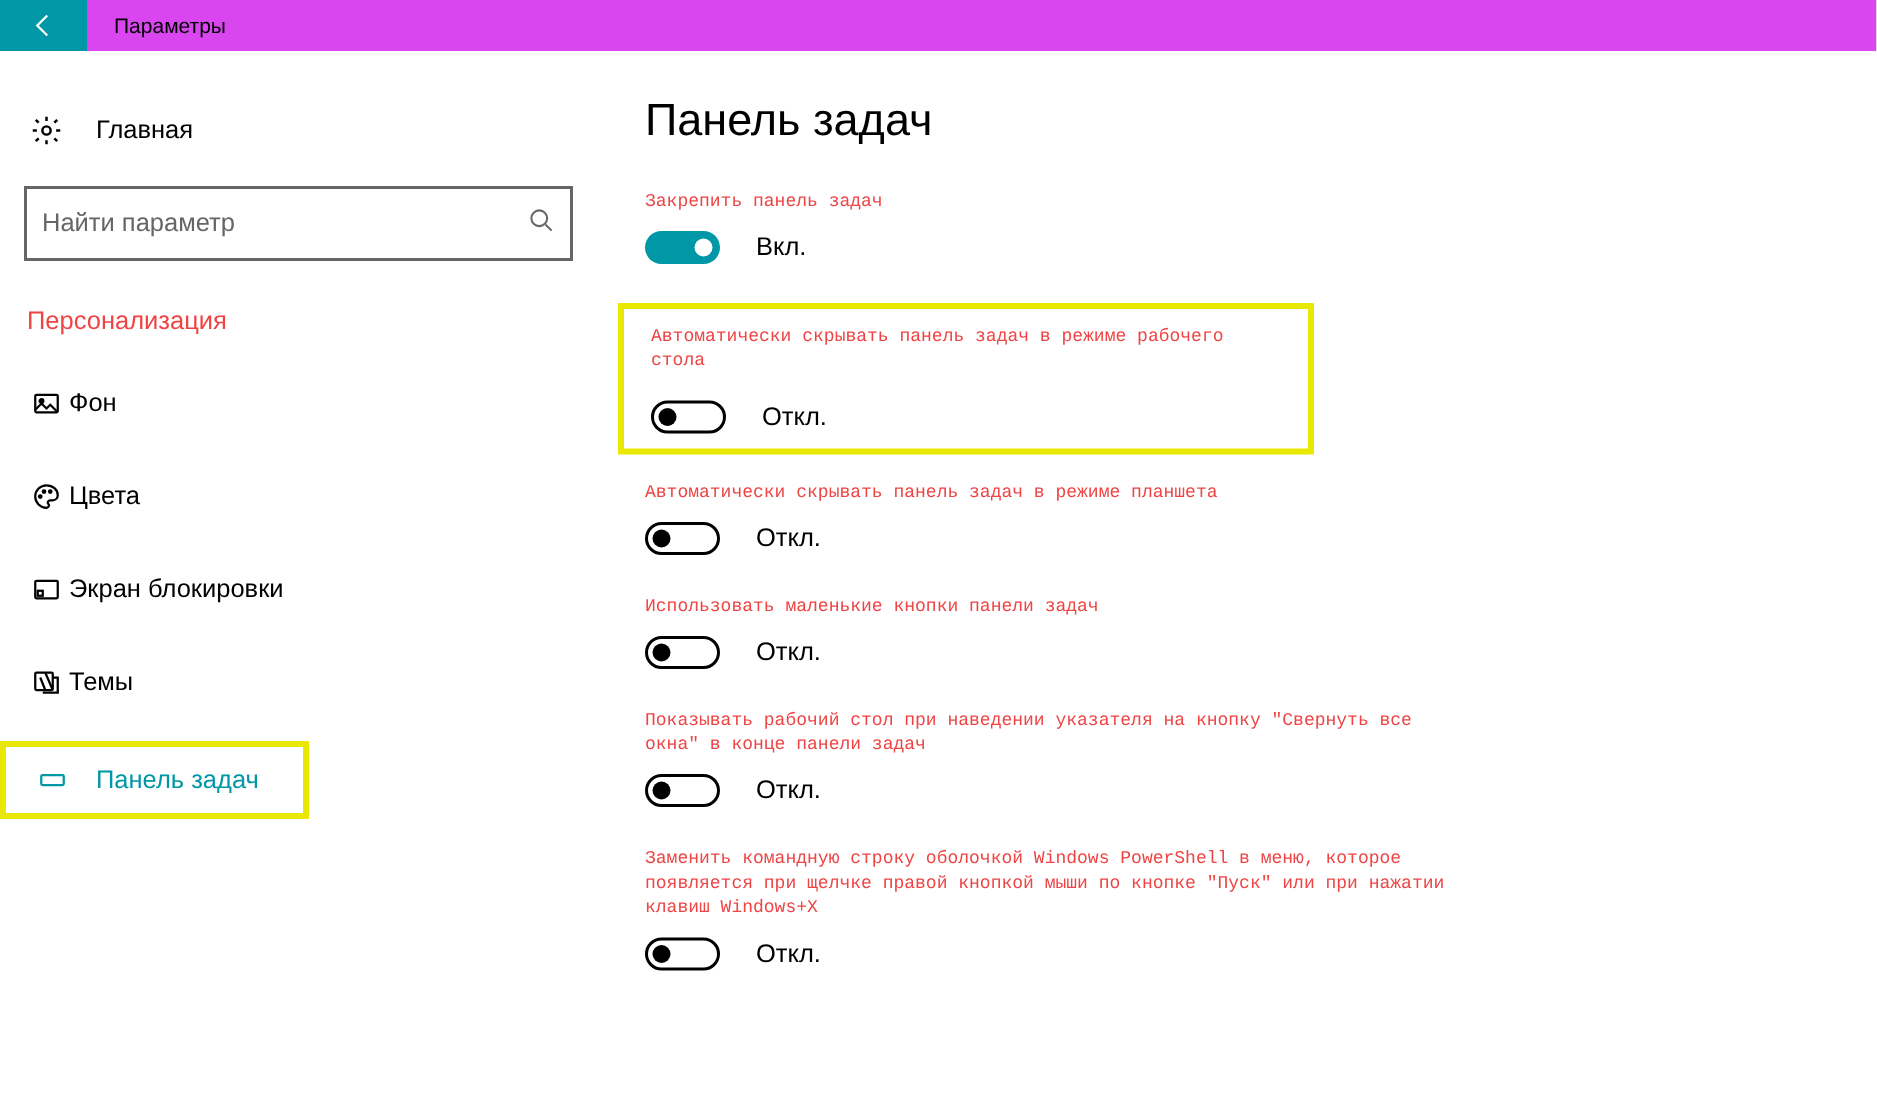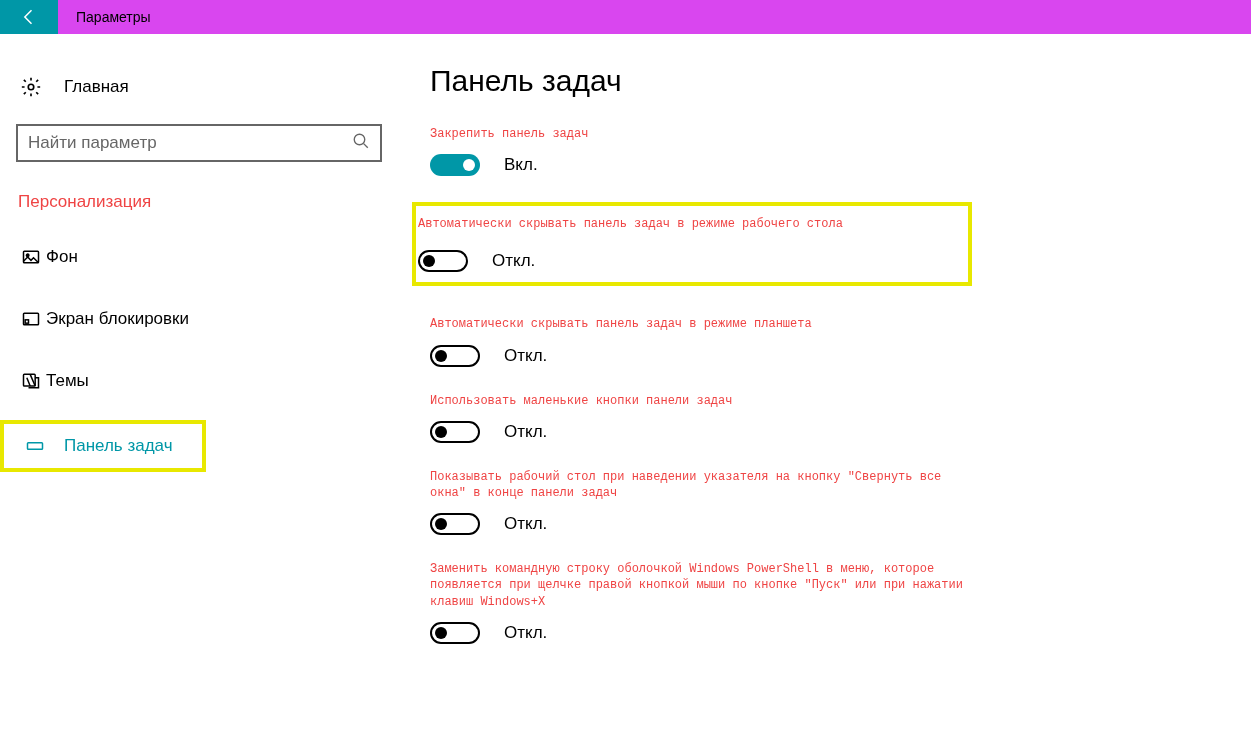--- a/index.html
+++ b/index.html
@@ -47,21 +47,21 @@
       gap: 22px;
       height: 46px;
       padding-left: 4px;
       cursor: pointer;
     }
     .home-row .icon-wrap { width: 22px; display:flex; justify-content:center; }
     .home-row span.label { font-size: 17px; }
     .search-box {
       margin-top: 14px;
       width: 366px;
-      height: 38px;
+      height: 50px;
       border: 2px solid #666;
       display: flex;
       align-items: center;
       justify-content: space-between;
       padding: 0 10px;
     }
     .search-box input {
       border: none;
       outline: none;
       font-size: 17px;
@@ -145,24 +145,24 @@
       border-radius: 50%;
       top: 50%;
       transform: translateY(-50%);
     }
     .toggle.on .knob { background: #fff; right: 5px; }
     .toggle.off .knob { background: #000; left: 3px; }
     .toggle-state { font-size: 17px; }
 
     .highlight-main {
       border: 4px solid #e8e800;
-      padding: 10px 14px 10px 2px;
+      padding: 10px 14px 10px 18px;
       margin-left: -18px;
-      margin-bottom: 30px;
-      width: 560px;
+      margin-bottom: 17px;
+      width: 464px;
     }
     .highlight-main .setting { margin-bottom: 0; }
     .highlight-main .setting-label { margin-bottom: 18px; }
 
     svg { stroke: currentColor; fill: none; stroke-width: 1.8; }
   </style>
 </head>
 <body>
 
 <div class="titlebar">
@@ -205,20 +205,31 @@
         <span class="icon-wrap">
           <svg viewBox="0 0 24 24" width="20" height="20">
               <rect x="3" y="5" width="18" height="14" rx="1"></rect>
               <circle cx="8" cy="10" r="1.5" fill="currentColor"></circle>
               <path d="M3 17l5-5 4 4 3-3 6 6"></path>
             </svg>
         </span>
         <span class="label">Фон</span>
       </div>
 
+      <div class="nav-item">
+        <span class="icon-wrap">
+          <svg viewBox="0 0 24 24" width="20" height="20">
+              <path d="M12 3a9 9 0 1 0 0 18c1 0 2-1 2-2s-1-1-1-2 1-2 2-2h2a4 4 0 0 0 4-4c0-4.4-4-8-9-8z"></path>
+              <circle cx="7" cy="12" r="1" fill="currentColor"></circle>
+              <circle cx="10" cy="8" r="1" fill="currentColor"></circle>
+              <circle cx="15" cy="8" r="1" fill="currentColor"></circle>
+            </svg>
+        </span>
+        <span class="label">Цвета</span>
+      </div>
 
       <div class="nav-item">
         <span class="icon-wrap">
           <svg viewBox="0 0 24 24" width="20" height="20">
               <rect x="3" y="5" width="18" height="14" rx="1"></rect>
               <rect x="5" y="13" width="4" height="4"></rect>
             </svg>
         </span>
         <span class="label">Экран блокировки</span>
       </div>

